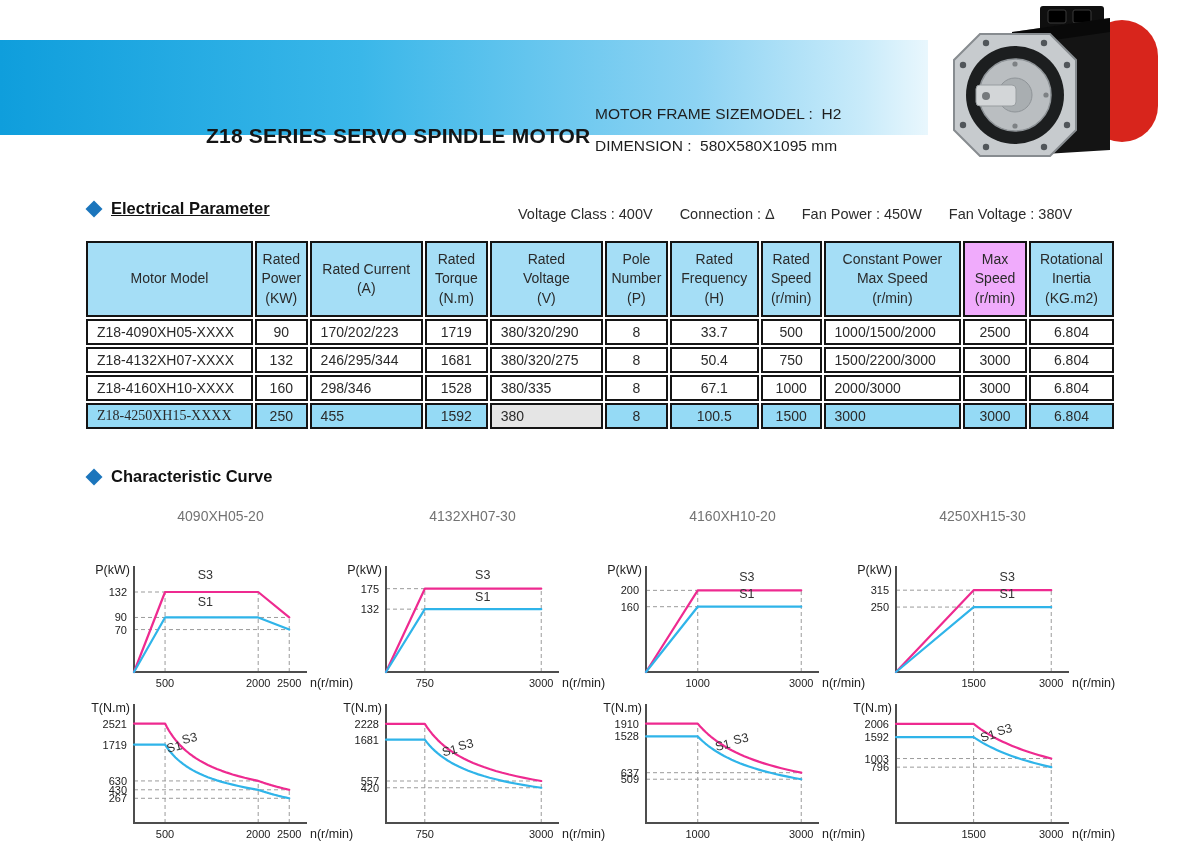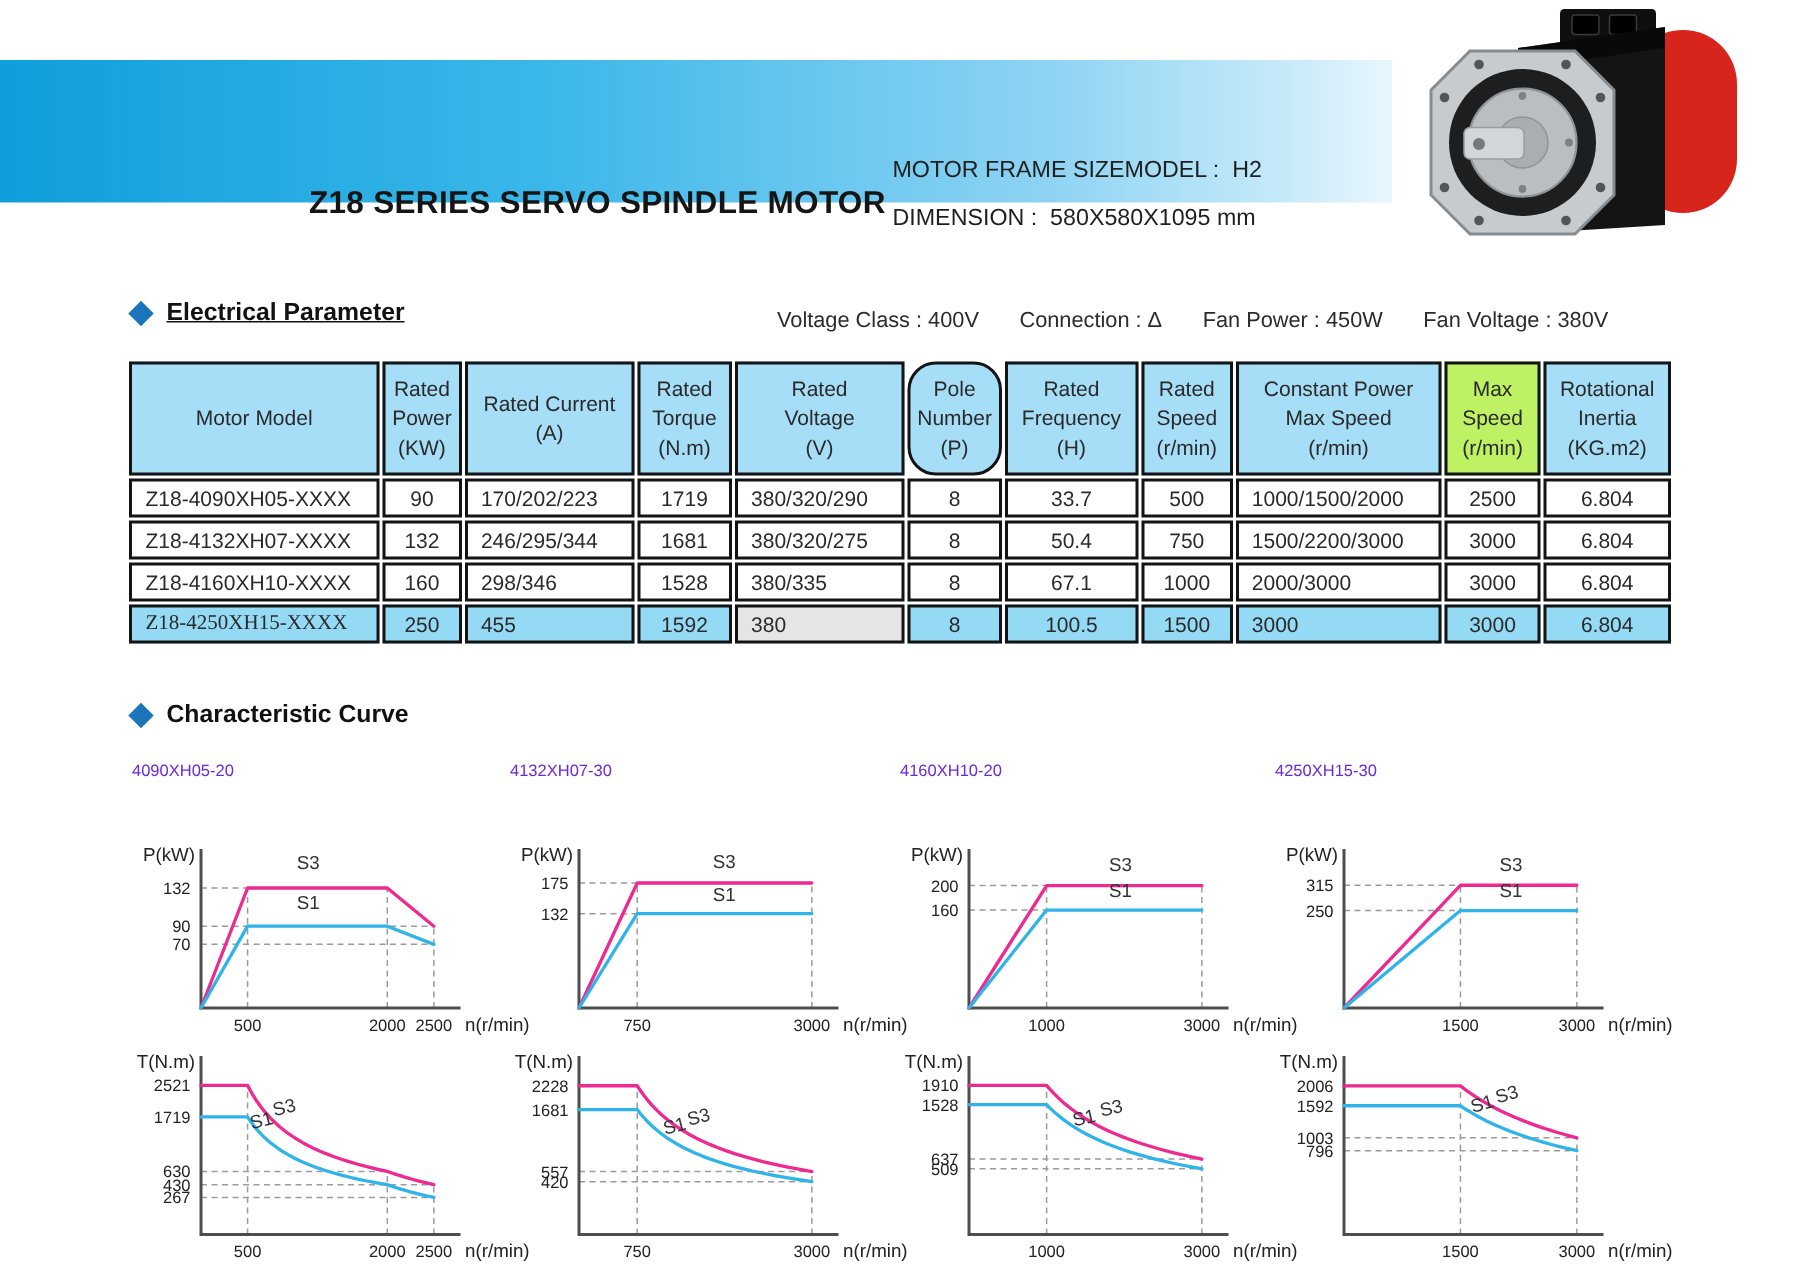--- a/index.html
+++ b/index.html
@@ -14,21 +14,21 @@
   .sec-head.elec{top:199px;text-decoration:underline;}
   .sec-head.curve{top:467px;}
   .diamond{width:12px;height:12px;background:#1b75bc;transform:rotate(45deg);flex:0 0 auto;}
   .specs{position:absolute;left:518px;top:206px;display:flex;gap:27px;font-size:14.5px;color:#2b2b2b;white-space:nowrap;}
   table.spec{position:absolute;left:84px;top:239px;border-collapse:separate;border-spacing:2.5px;
         table-layout:fixed;width:1032px;font-size:14px;color:#2a2a2a;}
   table.spec th,table.spec td{border:2px solid #141414;background:#fff;text-align:center;font-weight:normal;overflow:hidden;}
   table.spec th{font-size:14px;line-height:1.38;padding:7px 2px;}
   table.spec td{padding:3px 4px;}
   table.spec td.l{text-align:left;padding-left:9px;}
-  .ct-title{position:absolute;width:265px;text-align:left;font-size:11px;color:#6d28d9;top:508px;}
+  .ct-title{position:absolute;width:265px;text-align:center;font-size:14px;color:#737373;top:508px;}
   .chart{position:absolute;}
   svg text{font-family:"Liberation Sans",sans-serif;}
   .dash{stroke:#9b9b9b;stroke-width:1;stroke-dasharray:4 3;fill:none;}
   .axis{stroke:#4d4d4d;stroke-width:2;fill:none;}
   .tick{font-size:11px;fill:#222;}
   .axlbl{font-size:12.5px;fill:#222;}
   .slbl{font-size:12.5px;fill:#333;}
   .curveln{fill:none;stroke-width:2.2;stroke-linejoin:round;stroke-linecap:round;}
 </style>
 </head>
@@ -119,41 +119,41 @@
           <th style="background: rgb(165, 222, 246);">
             <div>Rated</div>
             <div>Torque</div>
             <div>(N.m)</div>
           </th>
           <th style="background: rgb(165, 222, 246);">
             <div>Rated</div>
             <div>Voltage</div>
             <div>(V)</div>
           </th>
-          <th style="background: rgb(165, 222, 246); border-radius: 19px;">
+          <th style="background: rgb(165, 222, 246);">
             <div>Pole</div>
             <div>Number</div>
             <div>(P)</div>
           </th>
           <th style="background: rgb(165, 222, 246);">
             <div>Rated</div>
             <div>Frequency</div>
             <div>(H)</div>
           </th>
           <th style="background: rgb(165, 222, 246);">
             <div>Rated</div>
             <div>Speed</div>
             <div>(r/min)</div>
           </th>
           <th style="background: rgb(165, 222, 246);">
             <div>Constant Power</div>
             <div>Max Speed</div>
             <div>(r/min)</div>
           </th>
-          <th style="background: #bef264;">
+          <th style="background: #f0abfc;">
             <div>Max</div>
             <div>Speed</div>
             <div>(r/min)</div>
           </th>
           <th style="background: rgb(165, 222, 246);">
             <div>Rotational</div>
             <div>Inertia</div>
             <div>(KG.m2)</div>
           </th>
         </tr>

